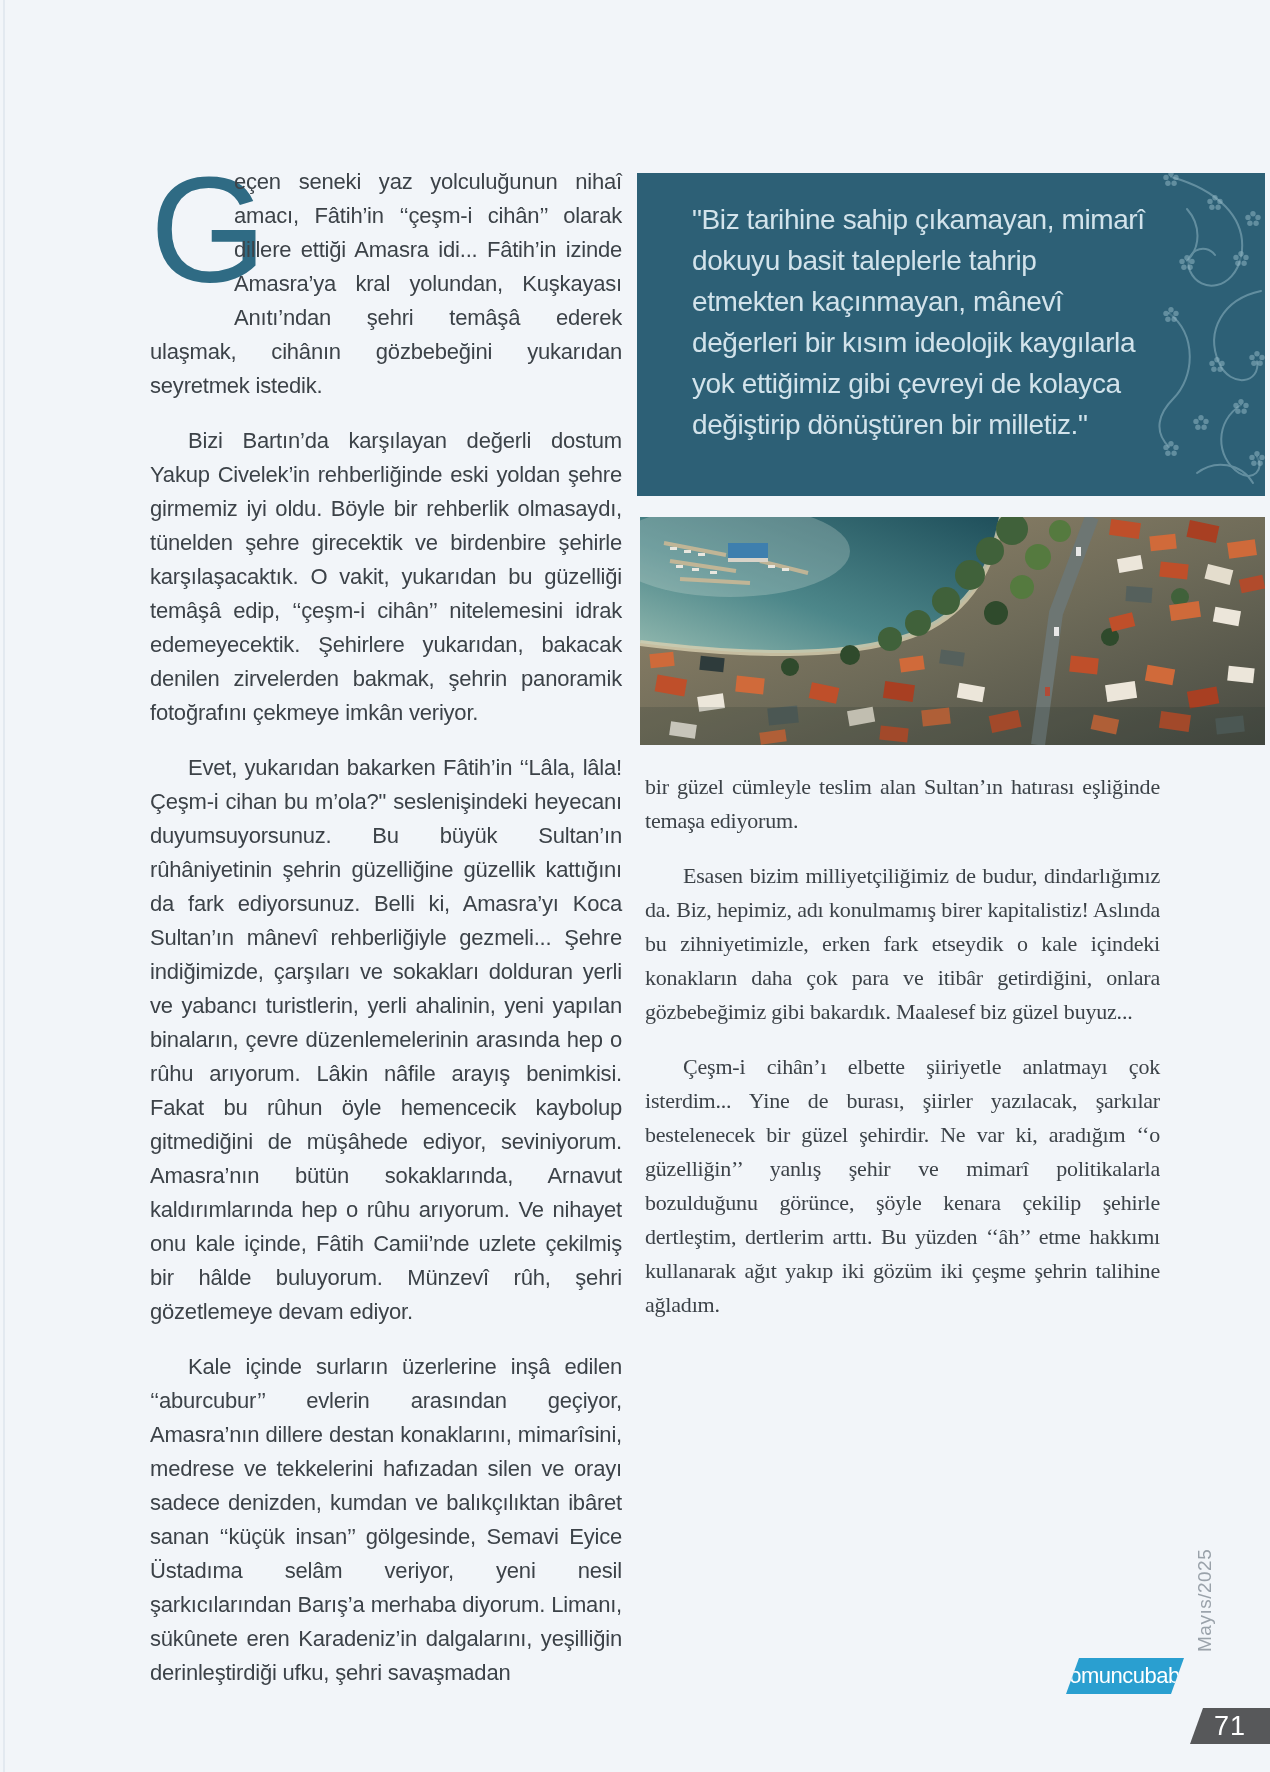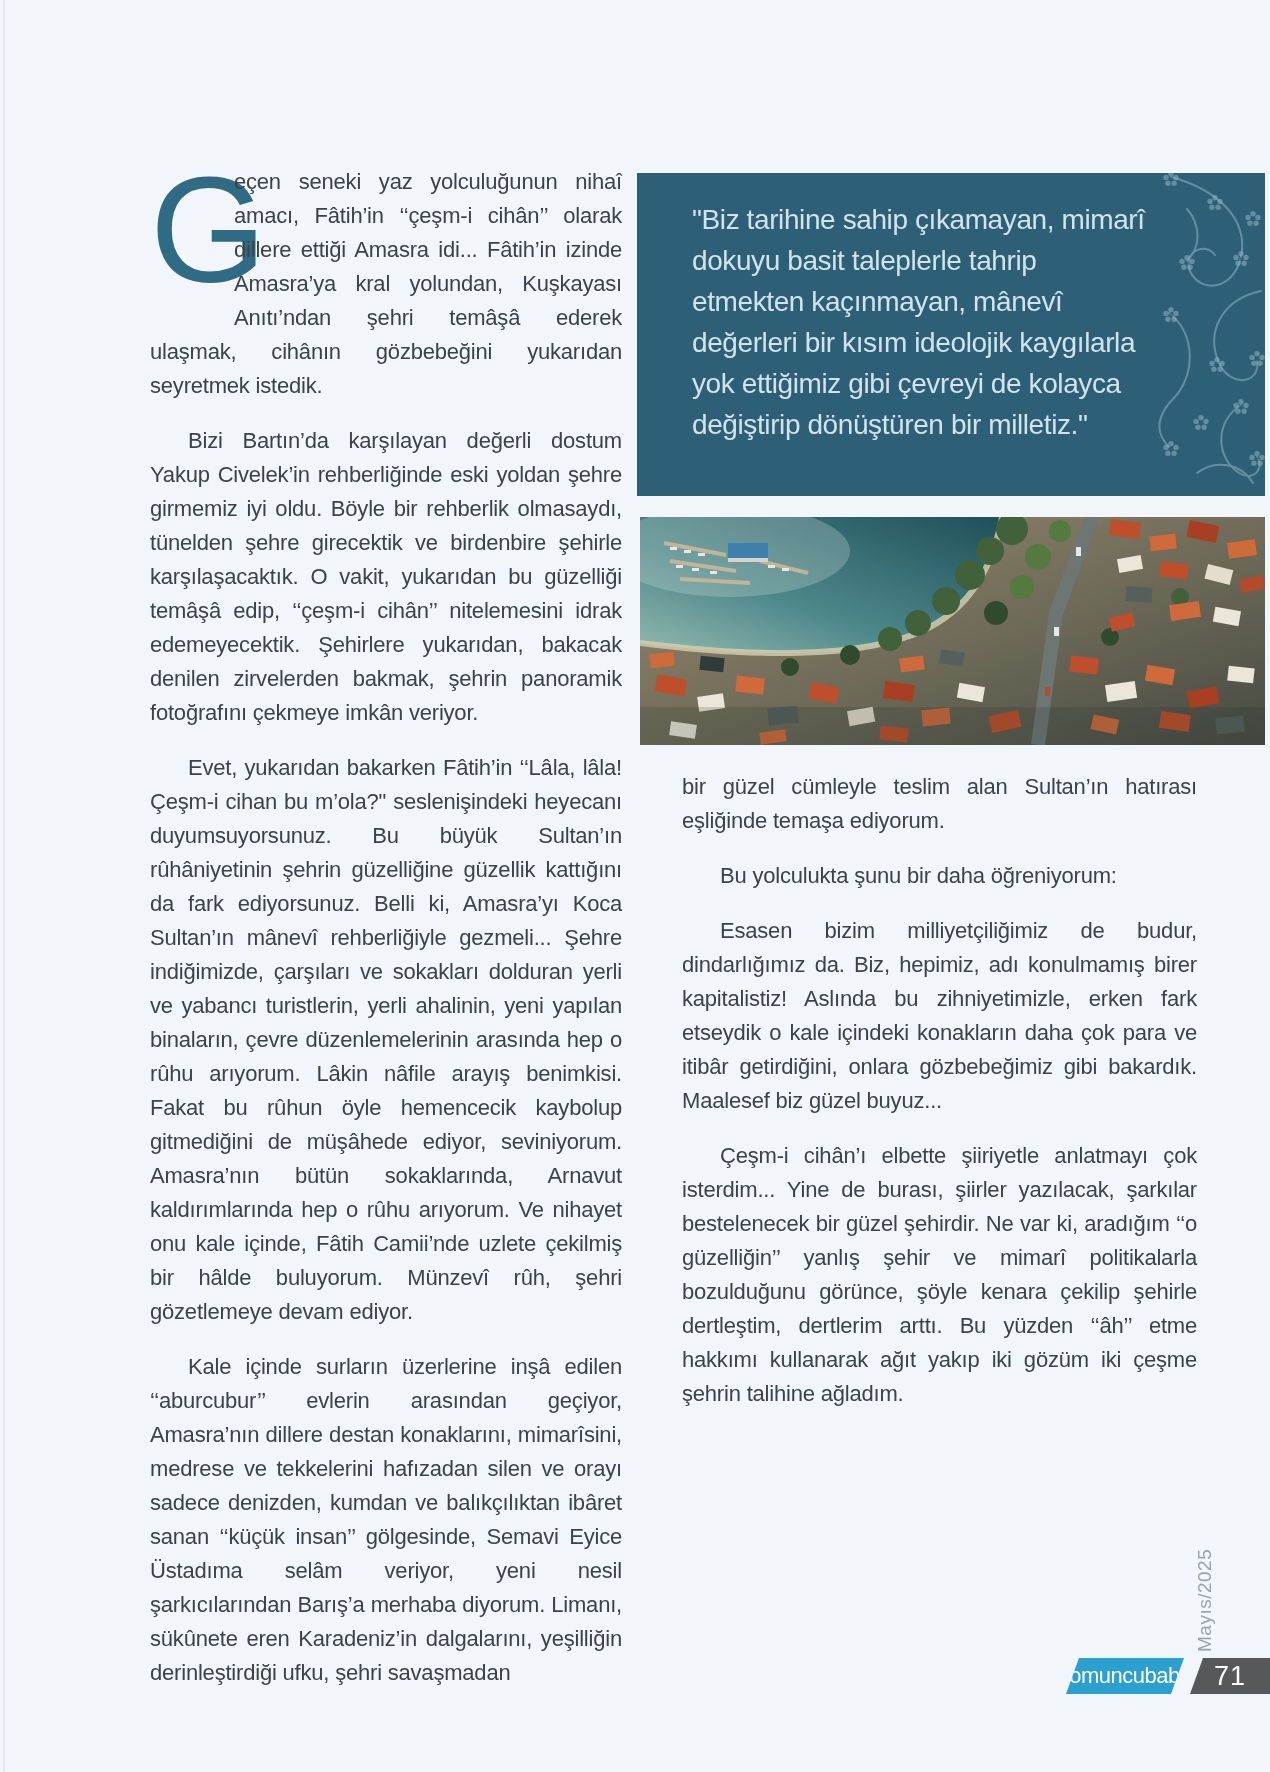--- a/index.html
+++ b/index.html
@@ -7,21 +7,21 @@
     width:1270px;height:1772px;position:relative;overflow:hidden;
     background:#f2f5f9;
     font-family:"Liberation Sans", sans-serif;
     color:#3c4248;
   }
   .edge-line{position:absolute;left:3px;top:0;width:2px;height:1772px;background:#e3e9f0;}
 
   
   .col{position:absolute;text-align:justify;font-size:22px;line-height:34px;letter-spacing:-0.2px;color:#3c4248;}
   .col-left{left:150px;top:165px;width:472px;}
-  .col-right{left:682px;top:770px;width:515px;}
+  .col-right{left:645px;top:770px;width:515px;font-family:Liberation Serif, serif;}
   .col p{margin:0 0 21px 0;}
   .col p.indent{text-indent:38px;}
   .dropcap{
     float:left;width:76px;height:138px;margin:6px 8px 0 0;
     font-size:150px;line-height:118px;color:#2f6b84;font-weight:400;
   }
 
   
   .quote-box{
     position:absolute;left:637px;top:173px;width:628px;height:323px;
@@ -45,21 +45,21 @@
     font-size:19px;letter-spacing:0.5px;color:#9aa2aa;
   }
   .brand-badge{
     position:absolute;left:1066px;top:1658px;width:118px;height:36px;
     background:#2a9fd0;
     clip-path:polygon(13px 0,100% 0,calc(100% - 13px) 100%,0 100%);
     display:flex;align-items:center;justify-content:center;
   }
   .brand-badge span{color:#ffffff;font-size:22px;letter-spacing:-0.5px;}
   .page-badge{
-    position:absolute;left:1190px;top:1658px;width:80px;height:36px;
+    position:absolute;left:1190px;top:1708px;width:80px;height:36px;
     background:#57585a;
     clip-path:polygon(13px 0,100% 0,100% 100%,0 100%);
     display:flex;align-items:center;justify-content:center;
   }
   .page-badge span{color:#ffffff;font-size:27px;letter-spacing:1px;}
 </style>
 </head>
 <body>
 
 <div class="edge-line"></div>
@@ -220,21 +220,20 @@
       <rect x="30" y="206" width="26" height="14" fill="#ece6da" transform="rotate(8 43 213)"></rect>
     </g>
 
     <rect x="0" y="190" width="625" height="38" fill="#24302c" opacity="0.18"></rect>
   </svg>
 </div>
 
 <div class="col col-right">
   <div>
       <p>bir güzel cümleyle teslim alan Sultan’ın hatırası eşliğinde temaşa ediyorum.</p>
-      <p class="indent">Bu yolculukta şunu bir daha öğreniyorum:</p>
       <p class="indent">Esasen bizim milliyetçiliğimiz de budur, dindarlığımız da. Biz, hepimiz, adı konulmamış birer kapitalistiz! Aslında bu zihniyetimizle, erken fark etseydik o kale içindeki konakların daha çok para ve itibâr getirdiğini, onlara gözbebeğimiz gibi bakardık. Maalesef biz güzel buyuz...</p>
       <p class="indent">Çeşm-i cihân’ı elbette şiiriyetle anlatmayı çok isterdim... Yine de burası, şiirler yazılacak, şarkılar bestelenecek bir güzel şehirdir. Ne var ki, aradığım ‘‘o güzelliğin’’ yanlış şehir ve mimarî politikalarla bozulduğunu görünce, şöyle kenara çekilip şehirle dertleştim, dertlerim arttı. Bu yüzden ‘‘âh’’ etme hakkımı kullanarak ağıt yakıp iki gözüm iki çeşme şehrin talihine ağladım.</p>
     </div>
 </div>
 
 <div class="issue-date">Mayıs/2025</div>
 
 <div class="brand-badge">
   <span>somuncubaba</span>
 </div>

